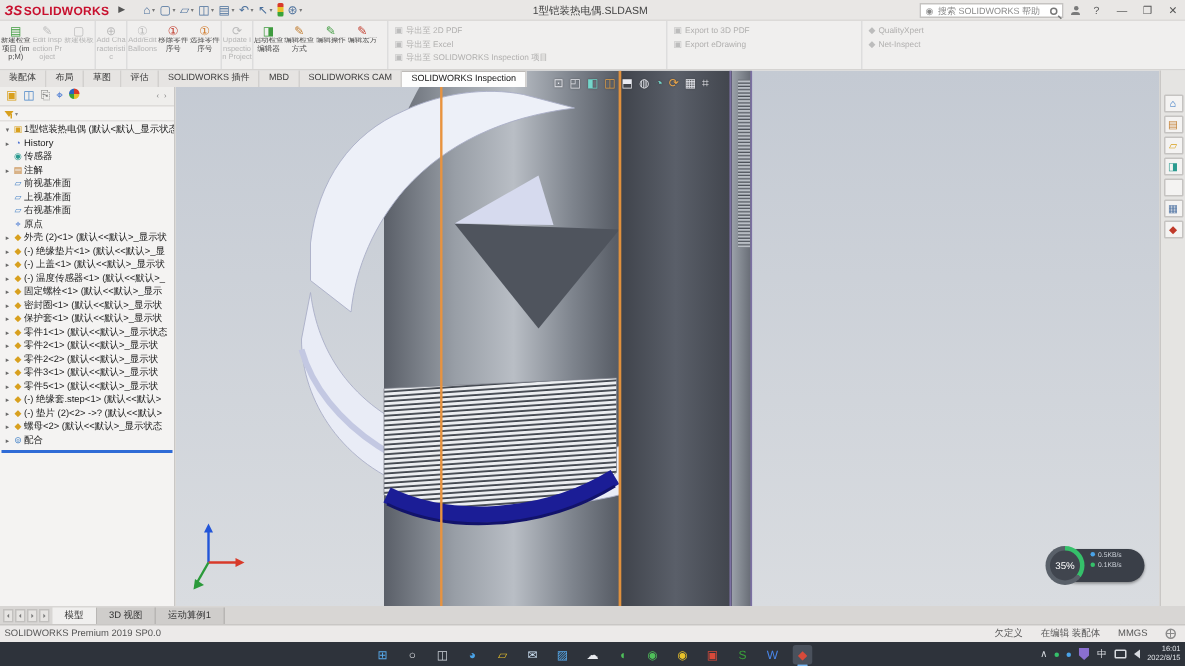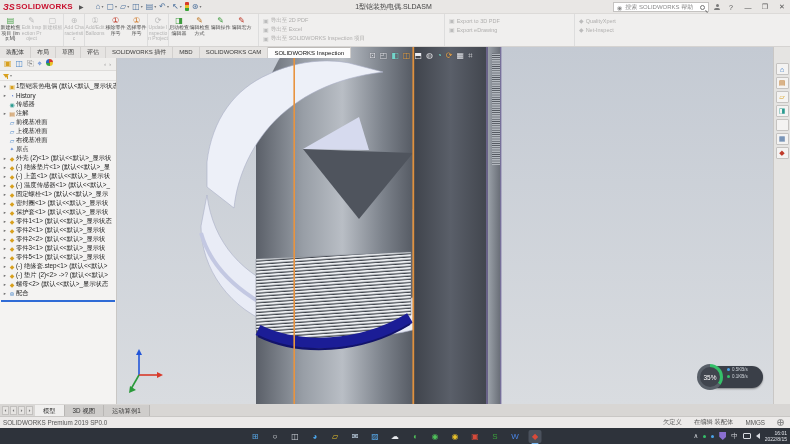--- a/index.html
+++ b/index.html
@@ -3,21 +3,21 @@
 <meta charset="utf-8">
 <style>
   * { margin:0; padding:0; box-sizing:border-box; }
   html,body { width:790px; height:444px; overflow:hidden; }
   body { font-family:"Liberation Sans","DejaVu Sans",sans-serif; font-size:7px; color:#333; }
   #app { position:relative; width:790px; height:444px; background:#e9e8e6; overflow:hidden; }
 
   
   .titlebar { position:absolute; left:0; top:0; width:790px; height:14px; background:#e9e7e5;
               display:flex; align-items:center; border-bottom:1px solid #dcdad8; }
-  .brand { display:flex; align-items:flex-start; margin-left:3px; }
+  .brand { display:flex; align-items:flex-end; margin-left:3px; }
   .brand-mark { color:#c8102e; font-weight:bold; font-size:9px; font-style:italic; }
   .brand-name { color:#c8102e; font-weight:bold; font-size:8px; letter-spacing:.2px; margin-left:1px; }
   .brand-arrow { font-size:6px; color:#555; margin:0 4px 0 6px; }
   .qat { display:flex; align-items:center; gap:3px; margin-left:8px; }
   .qat-btn { display:flex; align-items:center; color:#4a6f9b; font-size:8px; line-height:8px; }
   .qat-btn .caret { font-size:4px; color:#777; margin-left:1px; }
   .tl { width:4px; height:9px; background:linear-gradient(#d83a2a 33%,#e8c12a 33% 66%,#3aa33a 66%); border-radius:1px; }
   .tb-title { position:absolute; left:50%; transform:translateX(-52%); top:2px; font-size:7px; color:#444; }
   .tb-right { position:absolute; right:2px; top:0; height:14px; display:flex; align-items:center; gap:5px; }
   .searchbox { display:flex; align-items:center; gap:3px; width:96px; height:10px; background:#fff;

